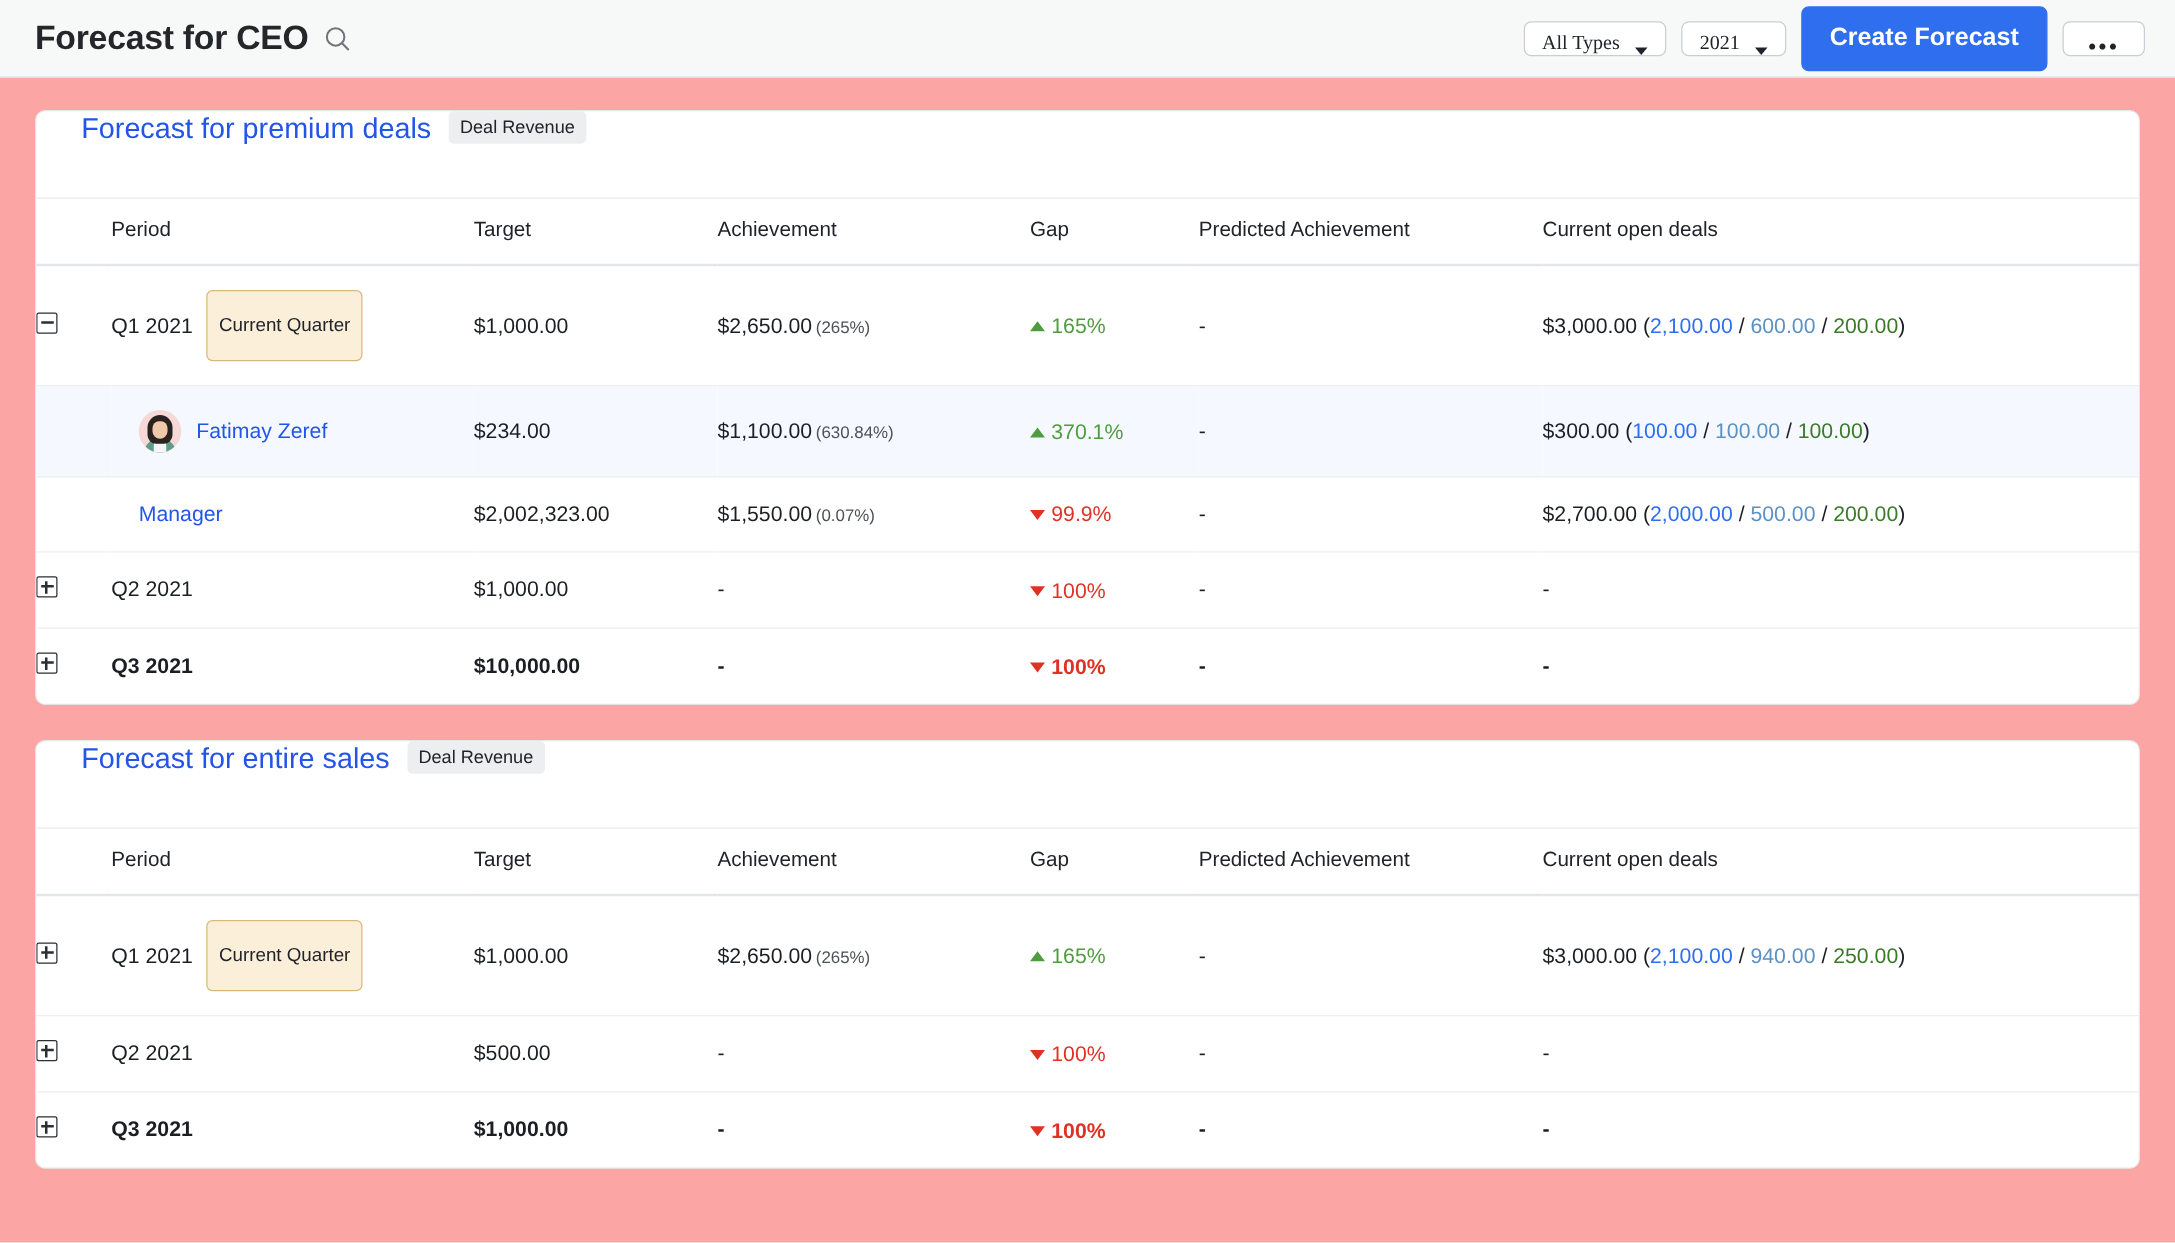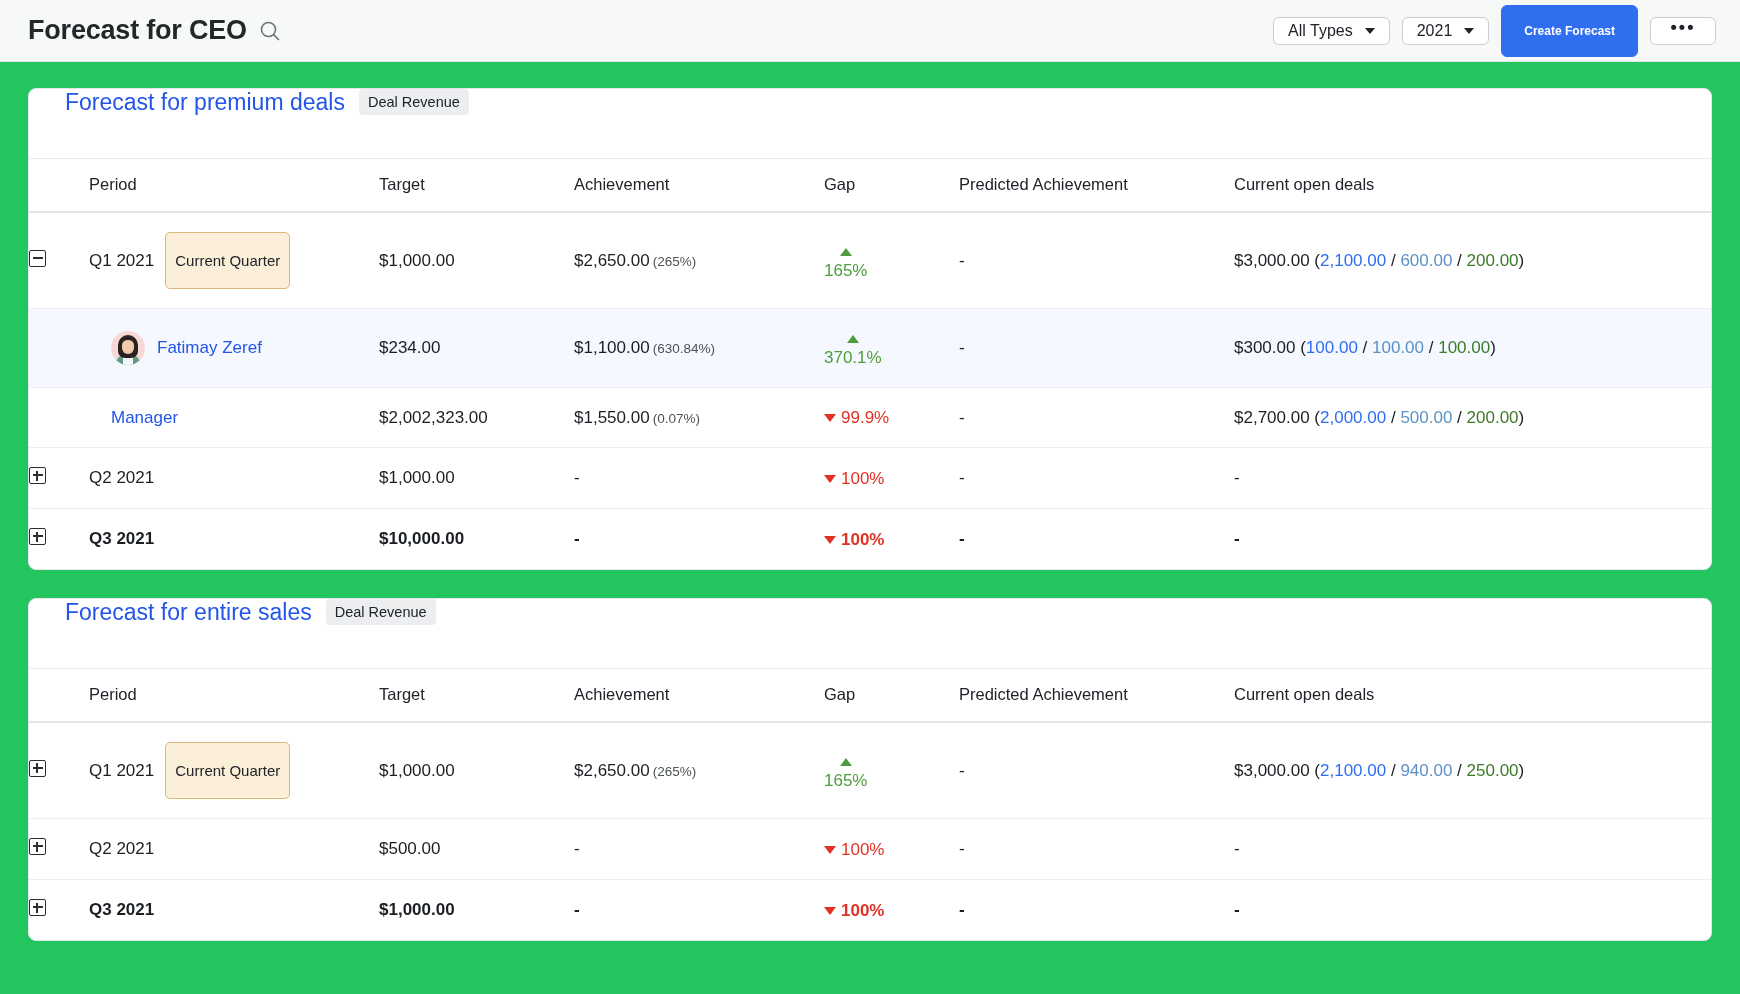--- a/index.html
+++ b/index.html
@@ -6,21 +6,21 @@
   html, body {
     margin: 0; padding: 0;
     background: #ffffff;
     font-family: "Liberation Sans", sans-serif;
     -webkit-font-smoothing: antialiased;
   }
   .page {
     width: 1740px;
     height: 994px;
     position: relative;
-    background: #22c55e;
+    background: #fca5a5;
     overflow: hidden;
   }
 
   
   .topbar {
     height: 62px;
     background: #f7f8f8;
     border-bottom: 1px solid #e3e5e8;
     display: flex;
     align-items: center;
@@ -39,41 +39,42 @@
     display: flex;
     align-items: center;
     gap: 12px;
   }
   .pill {
     height: 28px;
     background: #ffffff;
     border: 1px solid #c9ced4;
     border-radius: 6px;
     display: flex;
-    align-items: center;
+    align-items: flex-end;
     gap: 12px;
     padding: 0 14px;
     font-size: 16px;
     color: #20242a;
     cursor: pointer;
     white-space: nowrap;
+    font-family: Liberation Serif, serif;
   }
   .caret {
     width: 0; height: 0;
     border-left: 5px solid transparent;
     border-right: 5px solid transparent;
     border-top: 6px solid #20242a;
   }
   .btn-primary {
     height: 52px;
     background: #2f6fef;
     border: 1px solid #2f6fef;
     border-radius: 6px;
     color: #ffffff;
-    font-size: 12px;
+    font-size: 20px;
     font-weight: bold;
     padding: 4px 22px;
     display: flex;
     align-items: center;
     cursor: pointer;
     white-space: nowrap;
   }
   .btn-more {
     width: 66px;
     justify-content: center;
@@ -215,21 +216,21 @@
     background: #5f9b86; border-radius: 12px 12px 0 0;
   }
   .avatar .shirt {
     position: absolute;
     left: 12px; bottom: -2px; width: 10px; height: 12px;
     background: #f3f5f6; border-radius: 4px 4px 0 0;
   }
   .link { color: #2255e8; cursor: pointer; font-size: 17px; }
   .sub-pct { font-size: 13.5px; color: #4d5256; margin-left: 3px; }
   .gap-val { display: inline-flex; align-items: center; gap: 5px; font-size: 17px; }
-  .gap-up { color: #4f9c3e; flex-direction: column; }
+  .gap-up { color: #4f9c3e; }
   .gap-down { color: #e03224; }
   .tri-up {
     width: 0; height: 0;
     border-left: 6px solid transparent;
     border-right: 6px solid transparent;
     border-bottom: 8px solid #4f9c3e;
   }
   .tri-down {
     width: 0; height: 0;
     border-left: 6px solid transparent;

